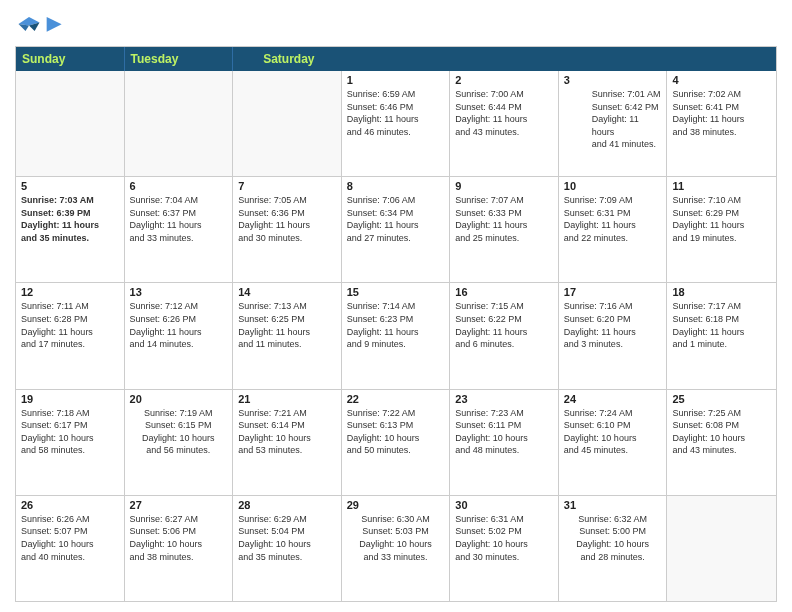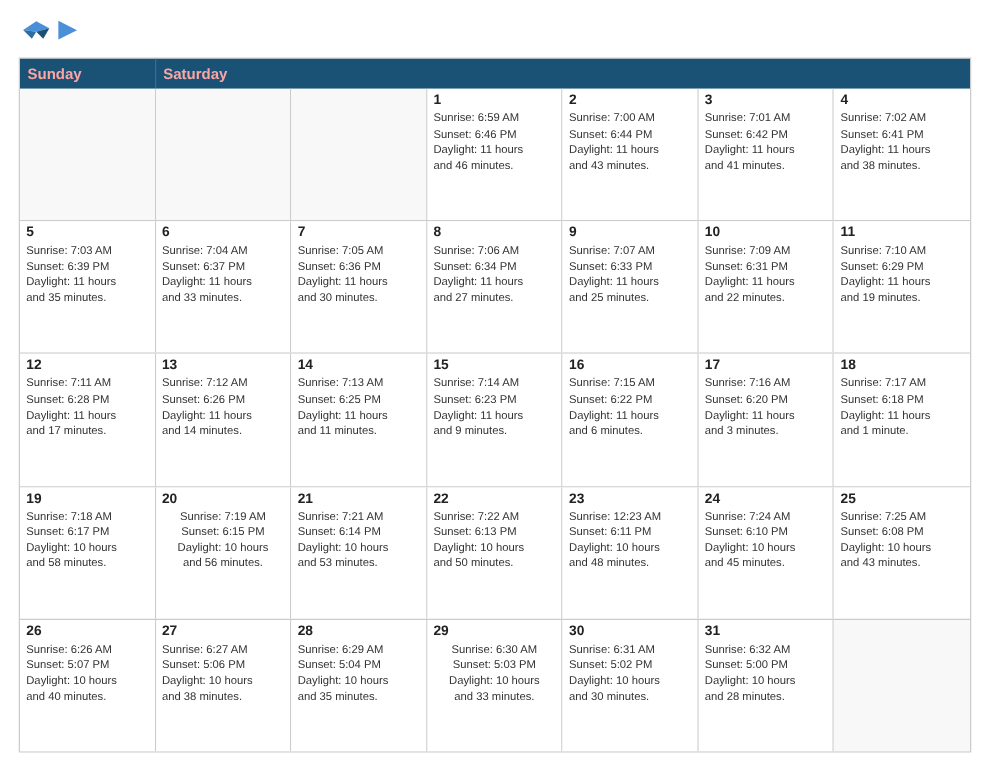--- a/index.html
+++ b/index.html
@@ -58,28 +58,28 @@
       display: flex;
       flex-direction: column;
       border: 1px solid #ccc;
     }
     .cal-header {
       display: grid;
       grid-template-columns: repeat(7, 1fr);
       background: #1a5276;
     }
     .cal-header-cell {
-      color: #fca5a5;
+      color: #bef264;
       font-weight: bold;
       font-size: 12px;
       padding: 5px 6px;
       border-right: 1px solid #2e6da4;
       text-align: left;
     }
-    .cal-header-cell:last-child { border-right: none; }
+    .cal-header-cell:last-child { border-right: none; margin-left: 24px; }
     .cal-body {
       flex: 1;
       display: flex;
       flex-direction: column;
     }
     .cal-row {
       display: grid;
       grid-template-columns: repeat(7, 1fr);
       flex: 1;
       border-top: 1px solid #ccc;
@@ -128,20 +128,21 @@
     </div>
     <div class="title-block">
       <div class="month-title"></div>
       <div class="location"></div>
     </div>
   </div>
 
   <div class="calendar">
     <div class="cal-header">
     <div class="cal-header-cell">Sunday</div>
+        <div class="cal-header-cell">Tuesday</div>
         <div class="cal-header-cell">Saturday</div>
       </div>
     <div class="cal-body">
     <div class="cal-row">
           <div class="cal-cell empty"></div>
           <div class="cal-cell empty"></div>
           <div class="cal-cell empty"></div>
           <div class="cal-cell">
             <div class="day-num">1</div>
             <div class="day-info" style="white-space: pre-line;">Sunrise: 6:59 AM
@@ -151,37 +152,37 @@
           </div>
           <div class="cal-cell">
             <div class="day-num">2</div>
             <div class="day-info" style="white-space: pre-line;">Sunrise: 7:00 AM
 Sunset: 6:44 PM
 Daylight: 11 hours
 and 43 minutes.</div>
           </div>
           <div class="cal-cell">
             <div class="day-num">3</div>
-            <div class="day-info" style="white-space: pre-line;">Sunrise: 7:01 AM
+            <div class="day-info" style="white-space: pre-line; margin-left: 28px;">Sunrise: 7:01 AM
 Sunset: 6:42 PM
 Daylight: 11 hours
 and 41 minutes.</div>
           </div>
           <div class="cal-cell">
             <div class="day-num">4</div>
             <div class="day-info" style="white-space: pre-line;">Sunrise: 7:02 AM
 Sunset: 6:41 PM
 Daylight: 11 hours
 and 38 minutes.</div>
           </div>
         </div>
         <div class="cal-row">
           <div class="cal-cell">
             <div class="day-num">5</div>
-            <div class="day-info" style="white-space: pre-line;">Sunrise: 7:03 AM
+            <div class="day-info" style="white-space: pre-line; font-weight: bold;">Sunrise: 7:03 AM
 Sunset: 6:39 PM
 Daylight: 11 hours
 and 35 minutes.</div>
           </div>
           <div class="cal-cell">
             <div class="day-num">6</div>
             <div class="day-info" style="white-space: pre-line;">Sunrise: 7:04 AM
 Sunset: 6:37 PM
 Daylight: 11 hours
 and 33 minutes.</div>
@@ -297,21 +298,21 @@
           </div>
           <div class="cal-cell">
             <div class="day-num">22</div>
             <div class="day-info" style="white-space: pre-line;">Sunrise: 7:22 AM
 Sunset: 6:13 PM
 Daylight: 10 hours
 and 50 minutes.</div>
           </div>
           <div class="cal-cell">
             <div class="day-num">23</div>
-            <div class="day-info" style="white-space: pre-line;">Sunrise: 12:23 AM
+            <div class="day-info" style="white-space: pre-line;">Sunrise: 7:23 AM
 Sunset: 6:11 PM
 Daylight: 10 hours
 and 48 minutes.</div>
           </div>
           <div class="cal-cell">
             <div class="day-num">24</div>
             <div class="day-info" style="white-space: pre-line;">Sunrise: 7:24 AM
 Sunset: 6:10 PM
 Daylight: 10 hours
 and 45 minutes.</div>
@@ -355,21 +356,21 @@
           </div>
           <div class="cal-cell">
             <div class="day-num">30</div>
             <div class="day-info" style="white-space: pre-line;">Sunrise: 6:31 AM
 Sunset: 5:02 PM
 Daylight: 10 hours
 and 30 minutes.</div>
           </div>
           <div class="cal-cell">
             <div class="day-num">31</div>
-            <div class="day-info" style="white-space: pre-line;">Sunrise: 6:32 AM
+            <div class="day-info" style="white-space: pre-line; text-align: center;">Sunrise: 6:32 AM
 Sunset: 5:00 PM
 Daylight: 10 hours
 and 28 minutes.</div>
           </div>
           <div class="cal-cell empty"></div>
         </div>
       </div>
   </div>
 </div>
 

